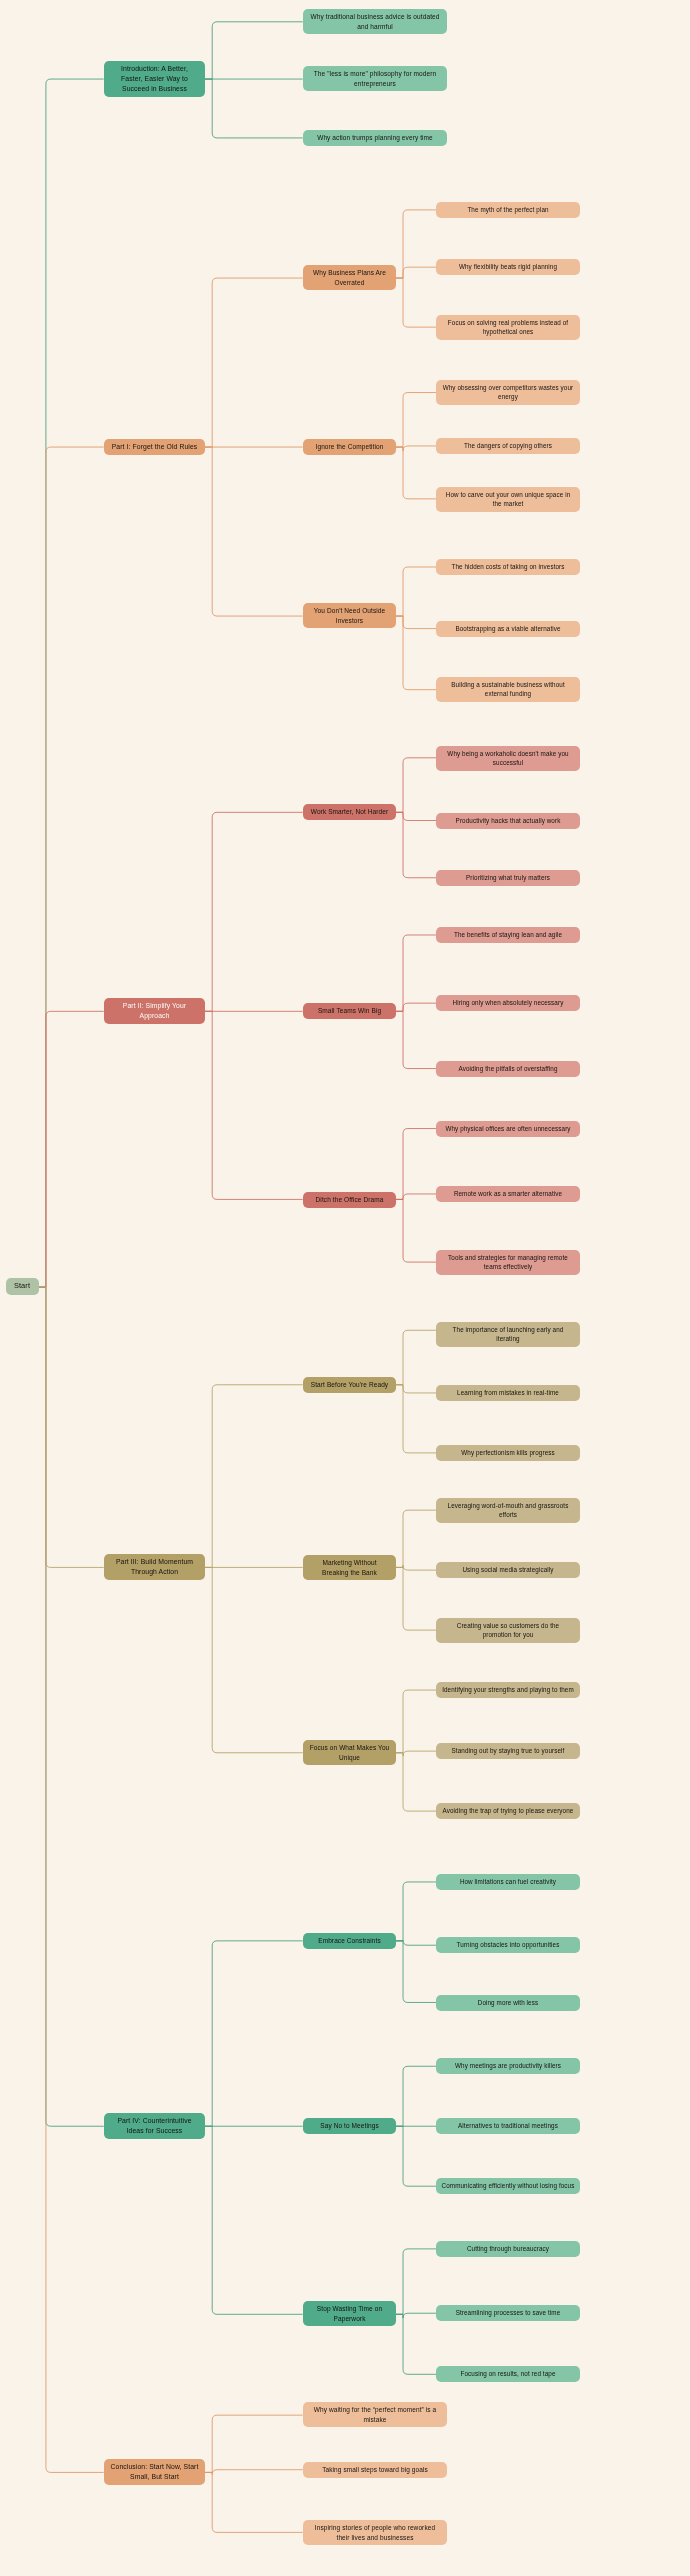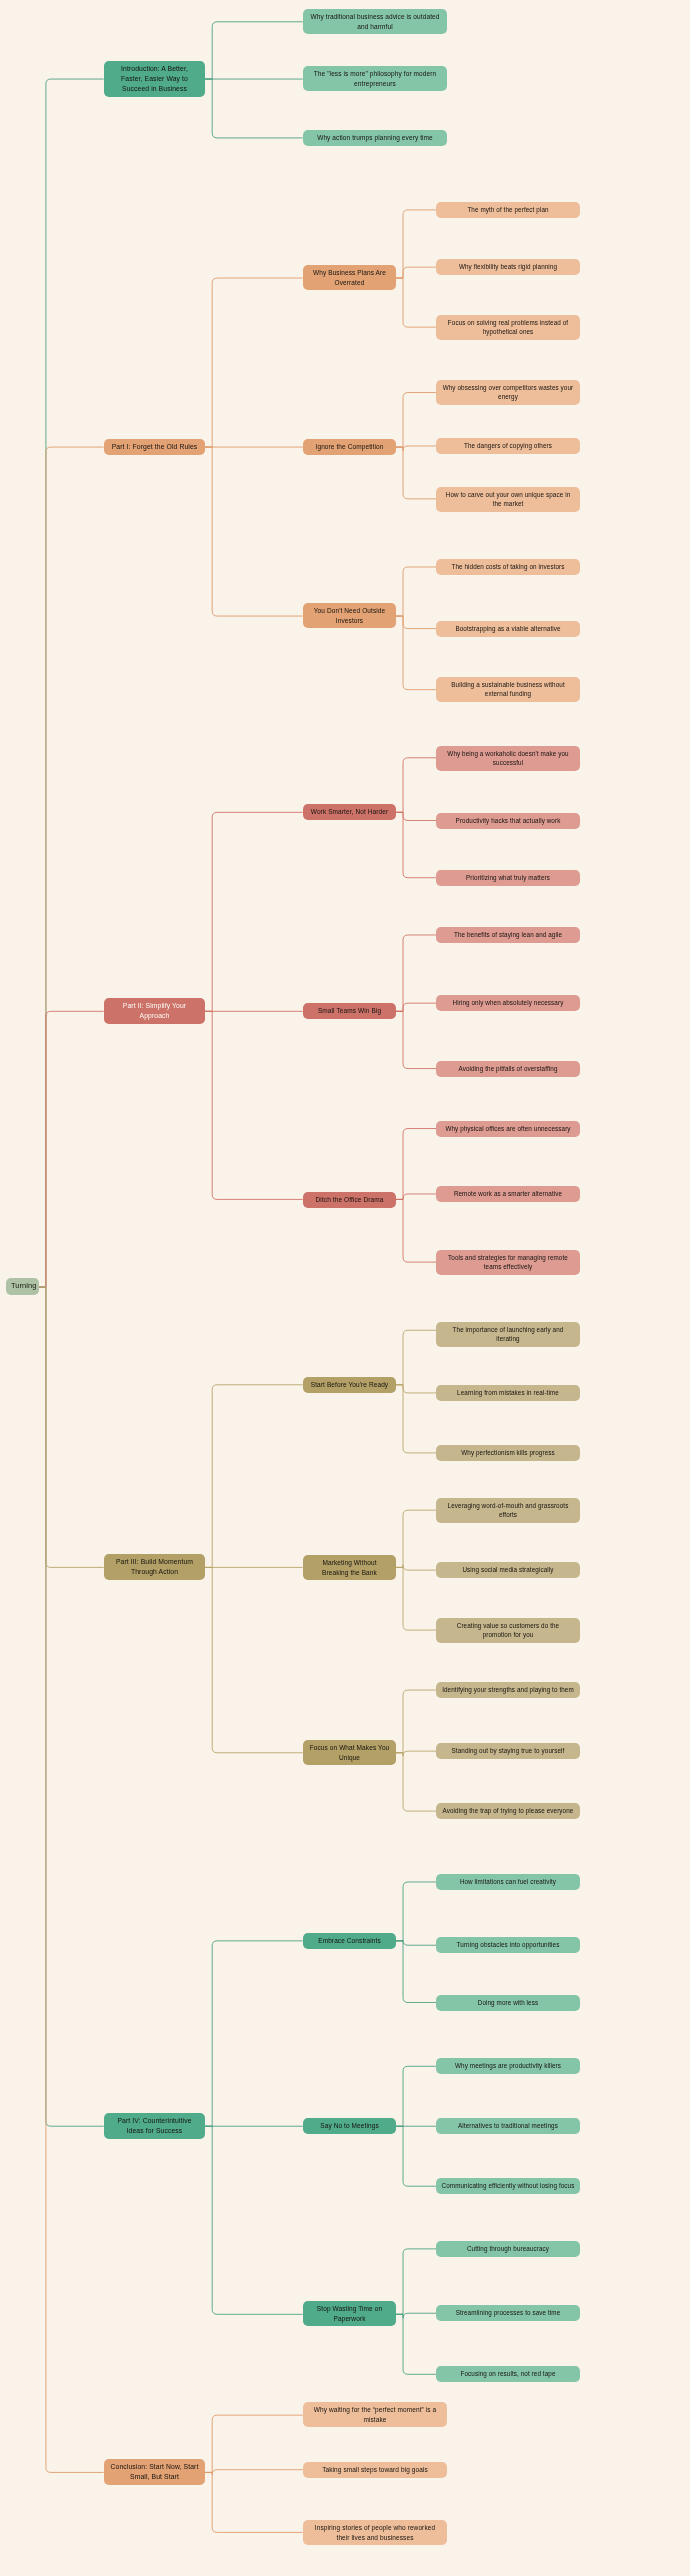--- a/index.html
+++ b/index.html
@@ -95,21 +95,21 @@
       <path d="M 725 4245 H 739 V 4134 Q 739 4125 748 4125 H 800" fill="none" stroke="#4a9e81" stroke-width="1.6"></path>
       <path d="M 725 4245 H 739 V 4252 Q 739 4243 748 4243 H 800" fill="none" stroke="#4a9e81" stroke-width="1.6"></path>
       <path d="M 725 4245 H 739 V 4346 Q 739 4355 748 4355 H 800" fill="none" stroke="#4a9e81" stroke-width="1.6"></path>
       <path d="M 70 2361 H 84 V 4526 Q 84 4535 93 4535 H 190" fill="none" stroke="#dd9a68" stroke-width="1.6"></path>
       <path d="M 375 4535 H 389 V 4439 Q 389 4430 398 4430 H 555" fill="none" stroke="#dd9a68" stroke-width="1.6"></path>
       <path d="M 375 4535 H 389 V 4539 Q 389 4530 398 4530 H 555" fill="none" stroke="#dd9a68" stroke-width="1.6"></path>
       <path d="M 375 4535 H 389 V 4636 Q 389 4645 398 4645 H 555" fill="none" stroke="#dd9a68" stroke-width="1.6"></path>
     </svg>
   <div id="node-layer">
       <div class="node lv0" style="left: 5.5px; width: 33px; background: rgb(174, 195, 165); top: 1278px;">
-        <span>Turning</span>
+        <span>Start</span>
       </div>
       <div class="node lv1" style="left: 104px; width: 101px; background: rgb(79, 171, 138); top: 61px;">
         <span>Introduction: A Better, Faster, Easier Way to Succeed in Business</span>
       </div>
       <div class="node lv2" style="left: 303px; width: 144px; background: rgb(133, 197, 167); top: 9px;">
         <span>Why traditional business advice is outdated and harmful</span>
       </div>
       <div class="node lv2" style="left: 303px; width: 144px; background: rgb(133, 197, 167); top: 66px;">
         <span>The "less is more" philosophy for modern entrepreneurs</span>
       </div>

